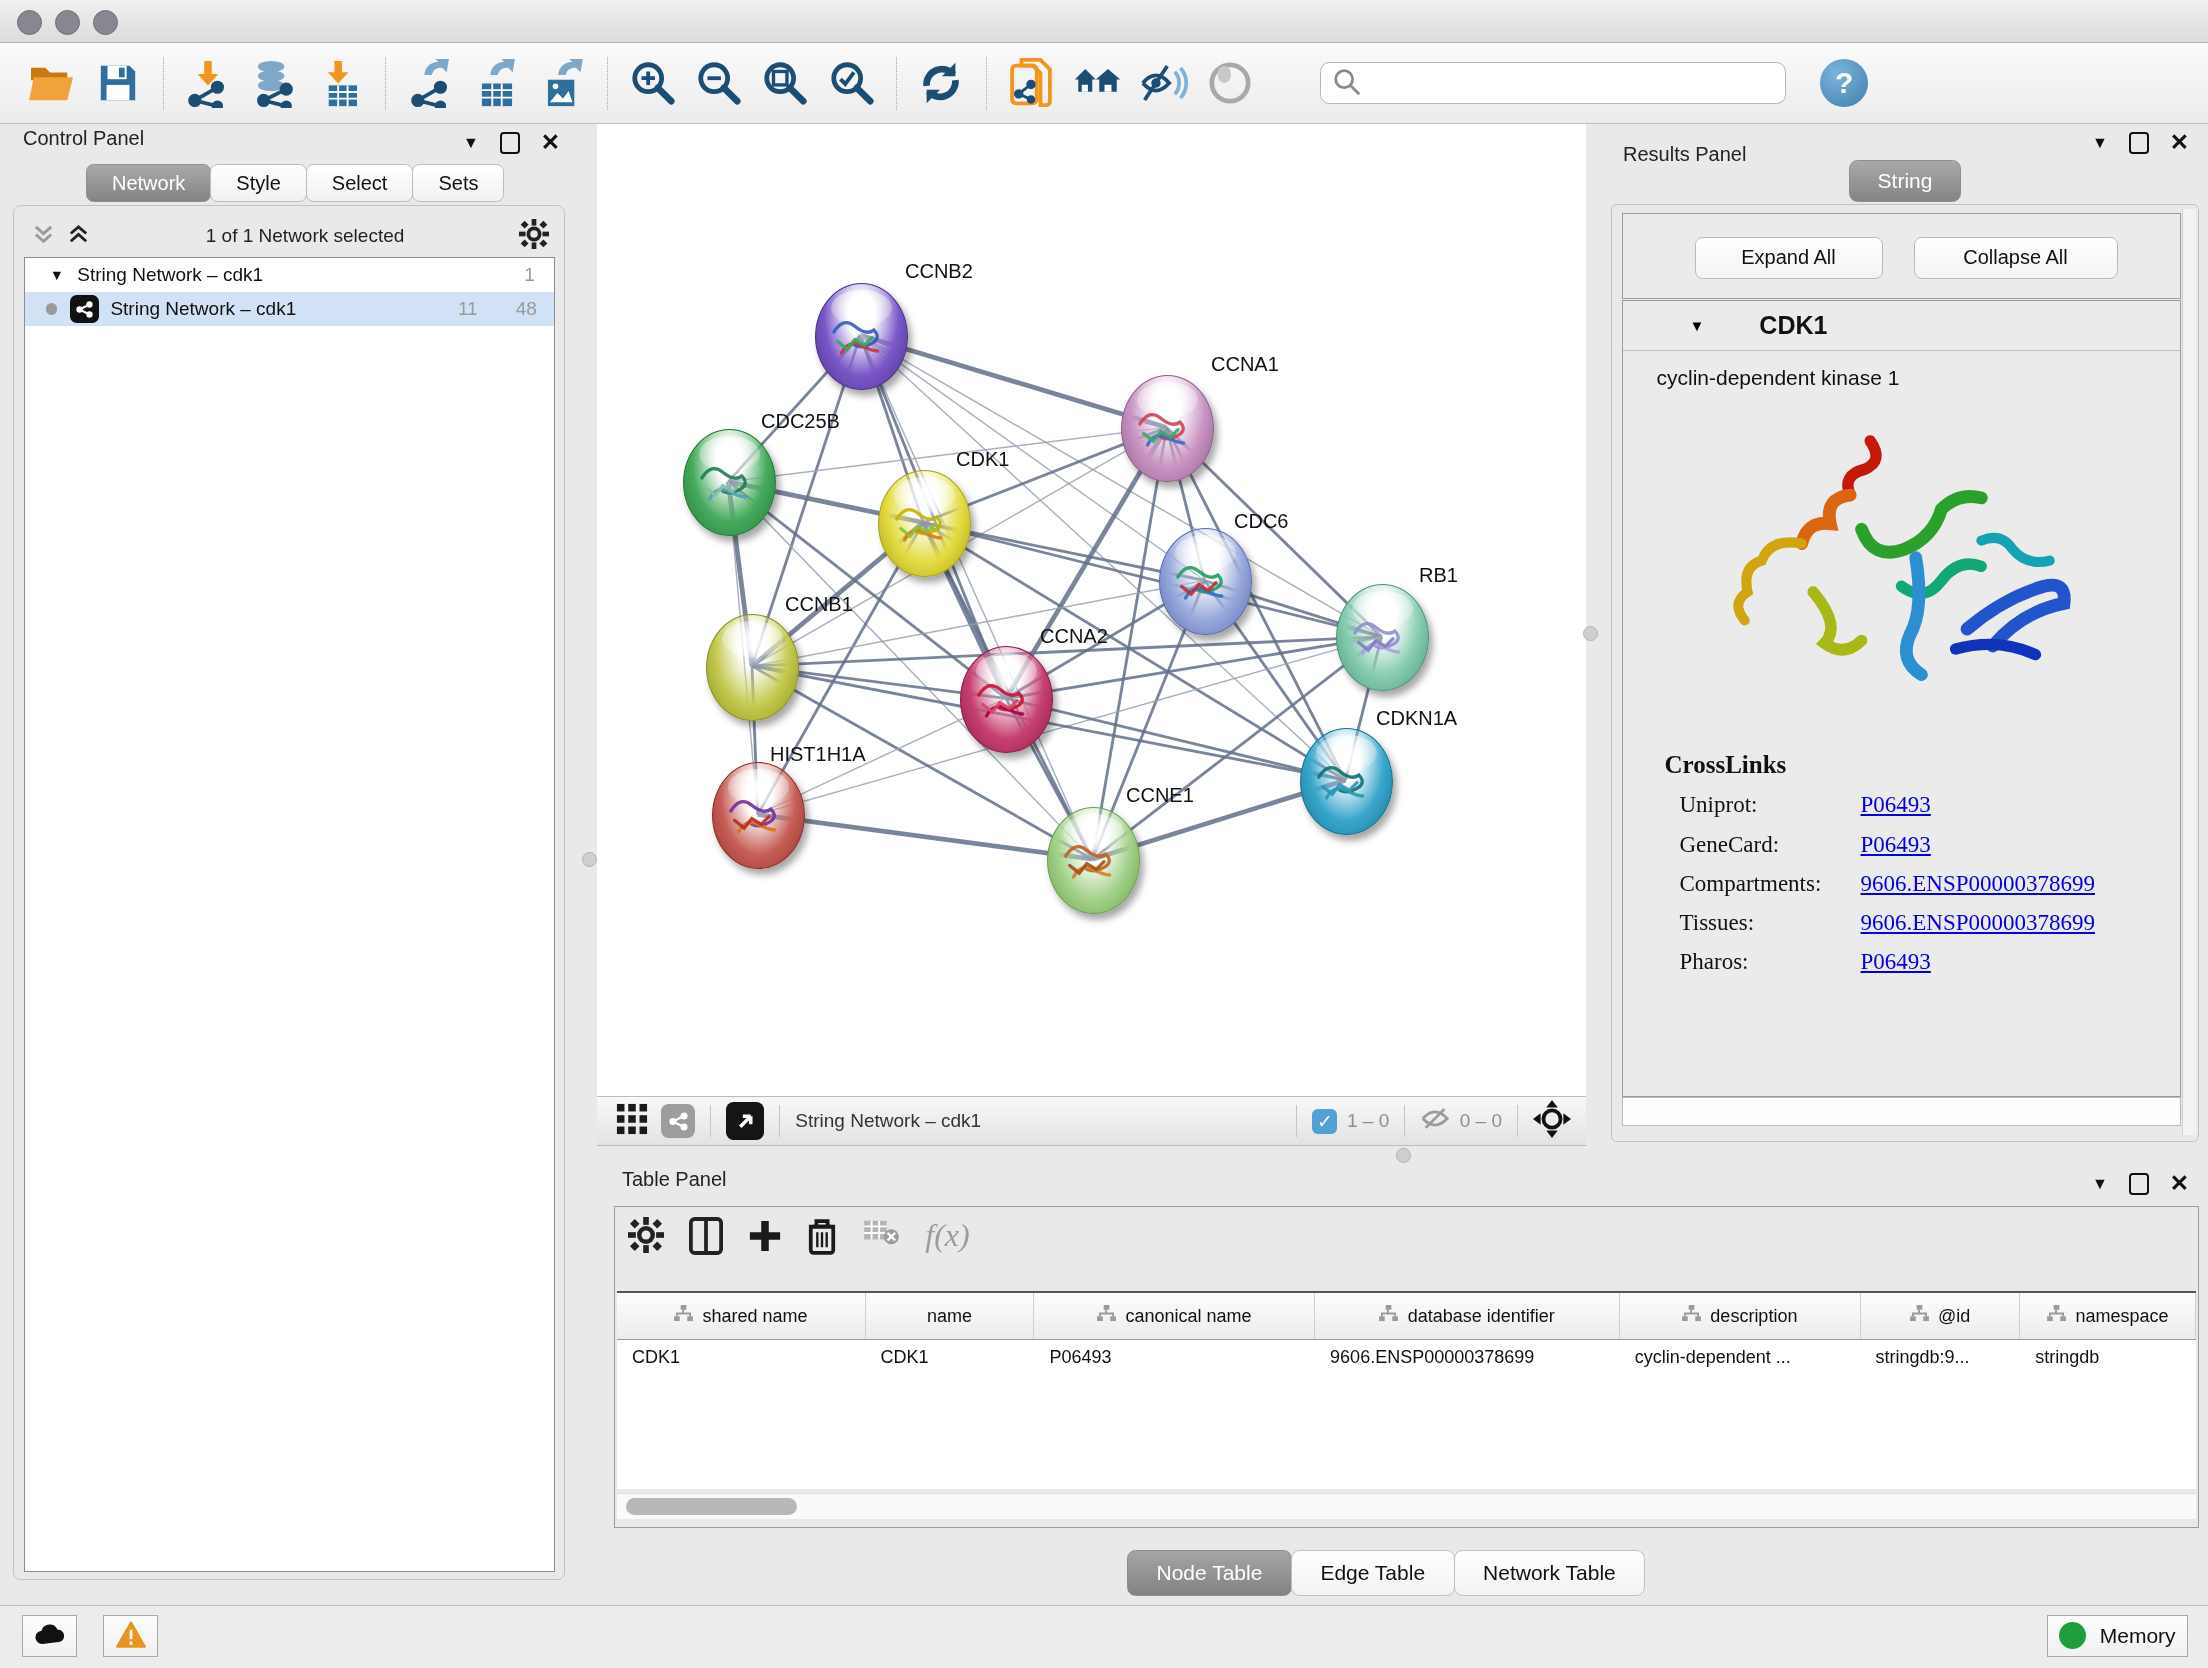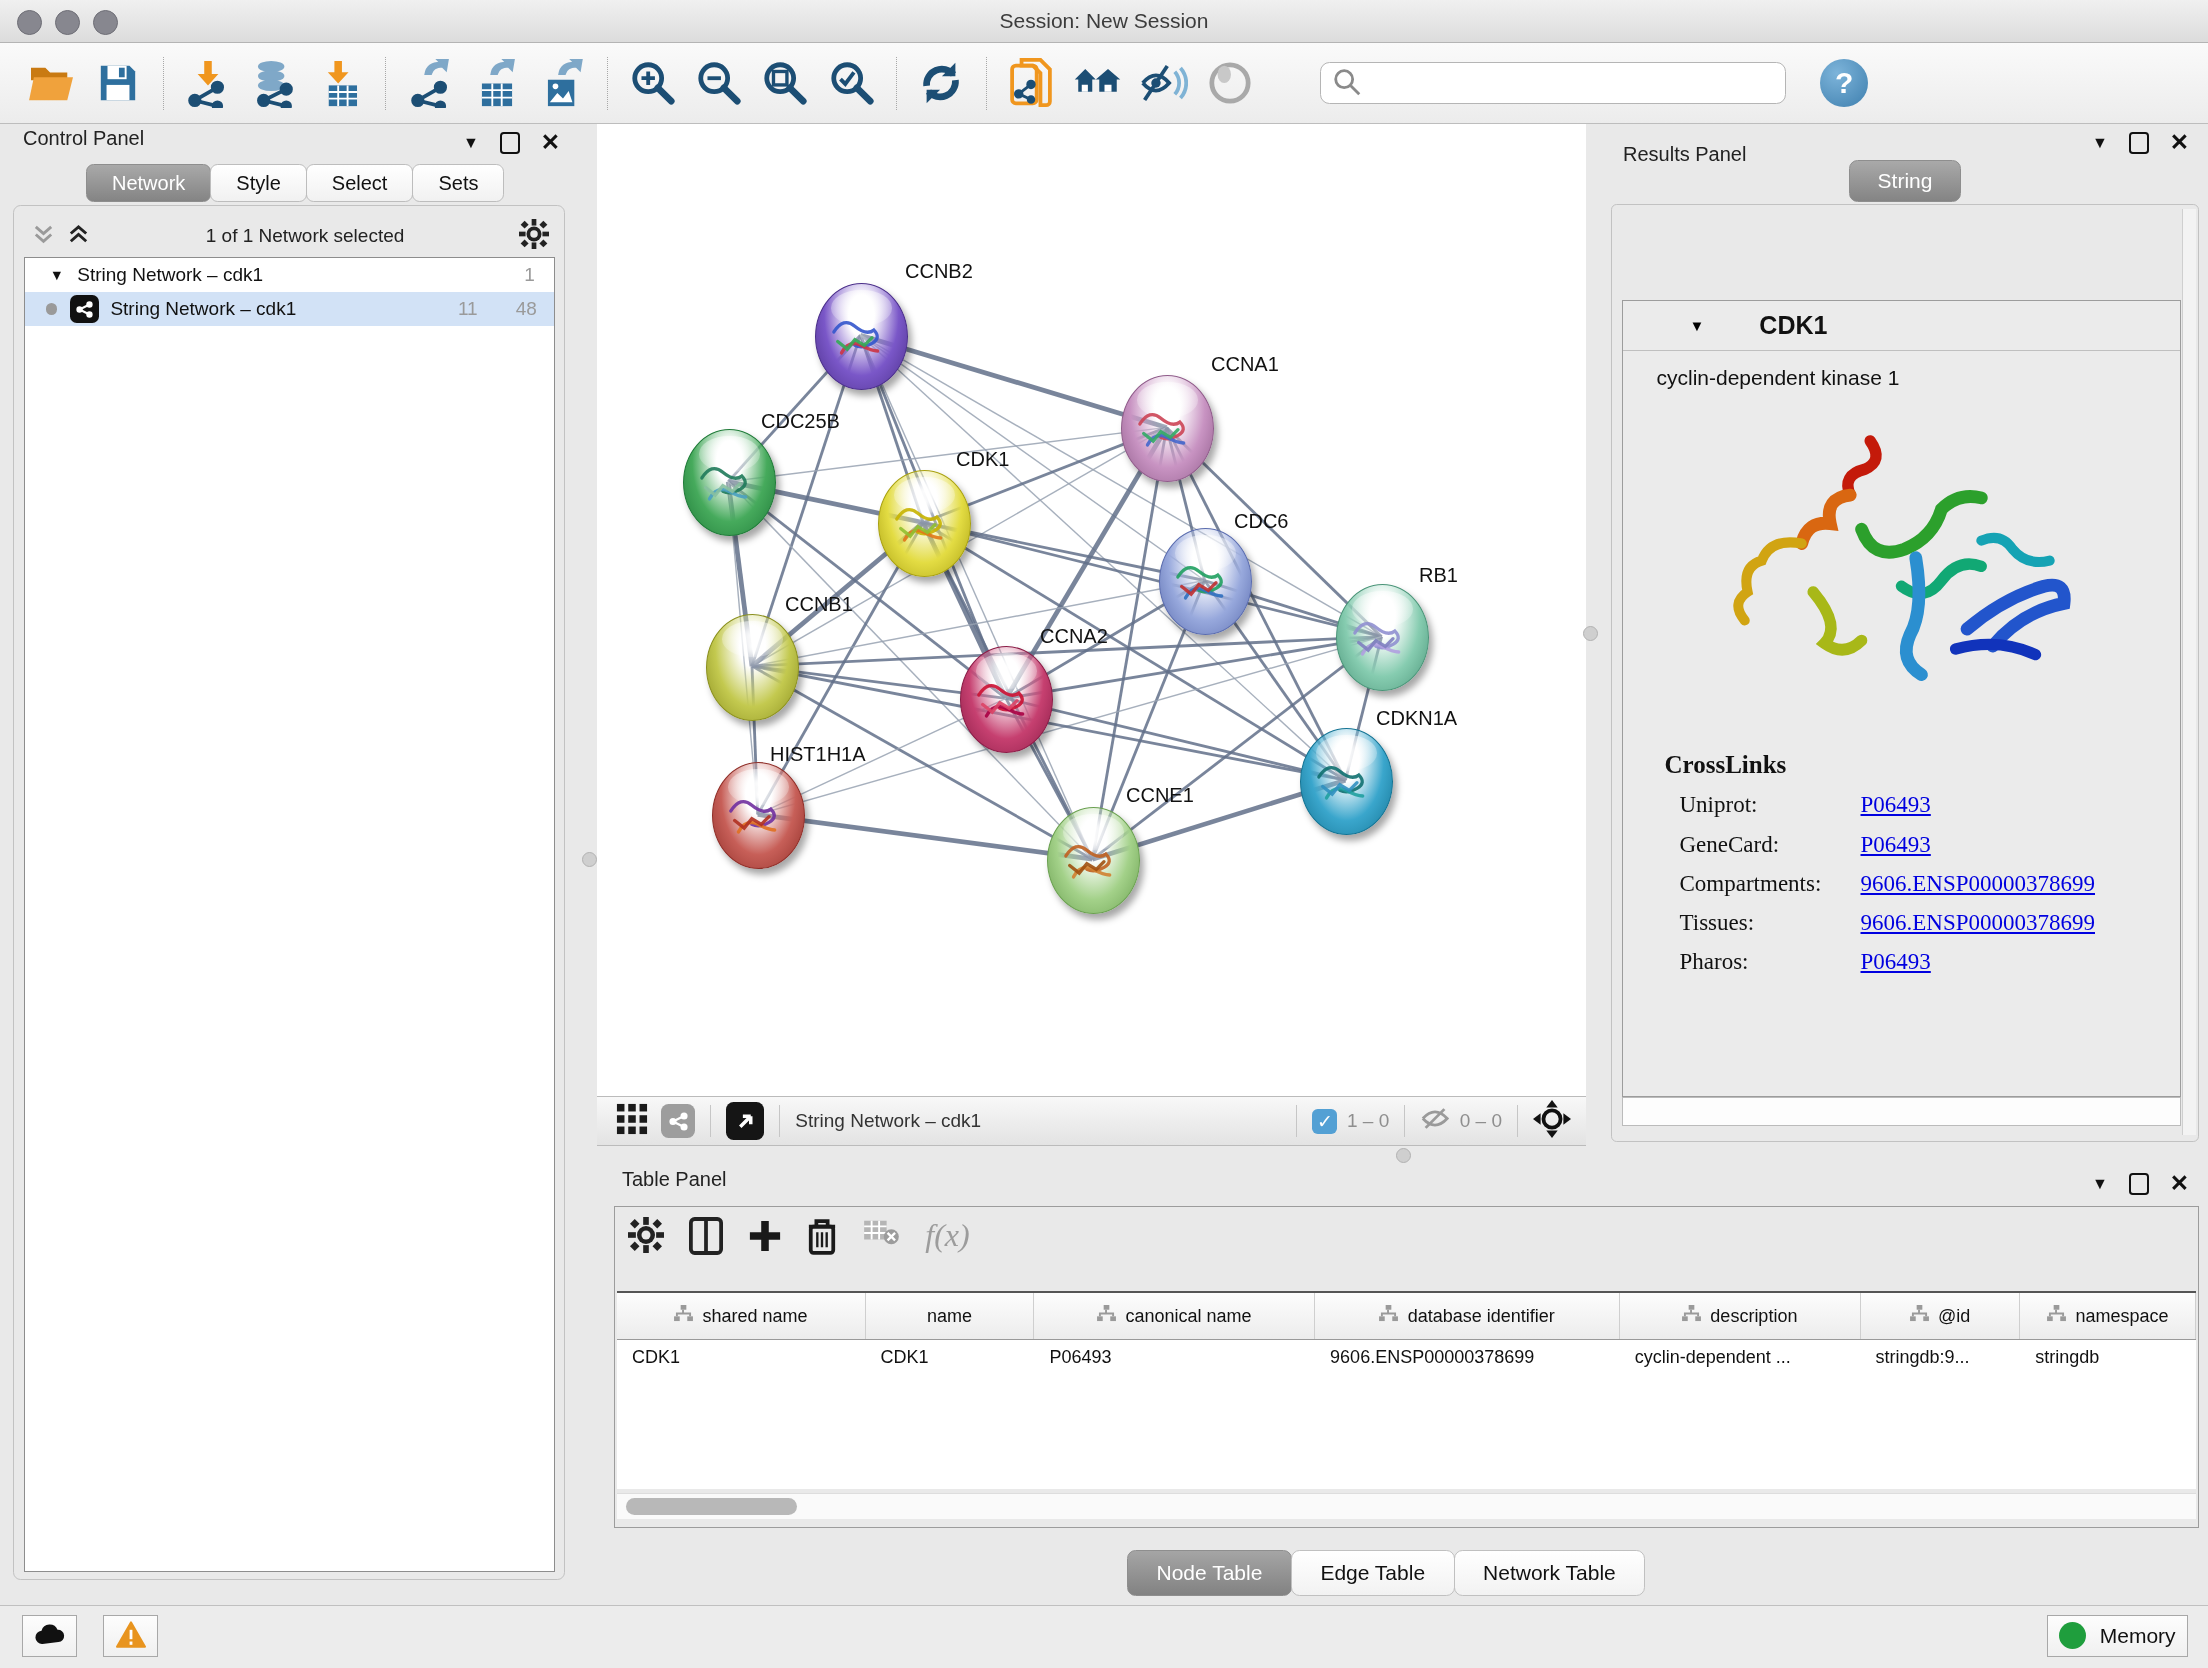--- a/index.html
+++ b/index.html
@@ -87,21 +87,20 @@
 </style>
 </head>
 <body>
 
 <div id="app">
 
   <div class="titlebar">
     <span class="tl-dot" style="left:17px"></span>
     <span class="tl-dot" style="left:55px"></span>
     <span class="tl-dot" style="left:93px"></span>
-    <div class="title">Session: New Session</div>
   </div>
 
   <div class="toolbar">
     <span class="tb-icon">
       <svg width="48" height="42" viewBox="0 0 50 44">
           <path d="M3 6 h15 l5 5 h18 v8 H3 z" fill="#c97a12"></path>
           <path d="M6 16 h41 l-6 24 H1 z" fill="#f0a23c"></path>
         </svg>
     </span>
     <span class="tb-icon">
@@ -513,20 +512,24 @@
 
   <div class="res-head panel-title">Results Panel</div>
   <div class="ph-icons" style="left:2092px;top:131px">
     <span class="ph-min">▼</span>
     <span class="ph-float"></span>
     <span class="ph-close">✕</span>
   </div>
   <div class="res-tab">String</div>
 
   <div class="res-outer">
+    <div class="btn-box">
+      <div class="wbtn" style="left:72px;top:23px;width:186px">Expand All</div>
+      <div class="wbtn" style="left:291px;top:23px;width:202px">Collapse All</div>
+    </div>
     <div class="gene-box">
       <div class="gene-head">
         <span style="margin-left:67px;font-size:15px">▼</span>
         <span class="gene-name">CDK1</span>
       </div>
       <div class="gene-desc">cyclin-dependent kinase 1</div>
       <div style="text-align:center;margin-top:25px">
         <svg width="399" height="314" viewBox="0 0 280 220">
           <g fill="none" stroke-linecap="round">
             <path d="M118 18 q10 14 -4 20 q-16 4 -10 18" stroke="#c41a0a" stroke-width="8"></path>

